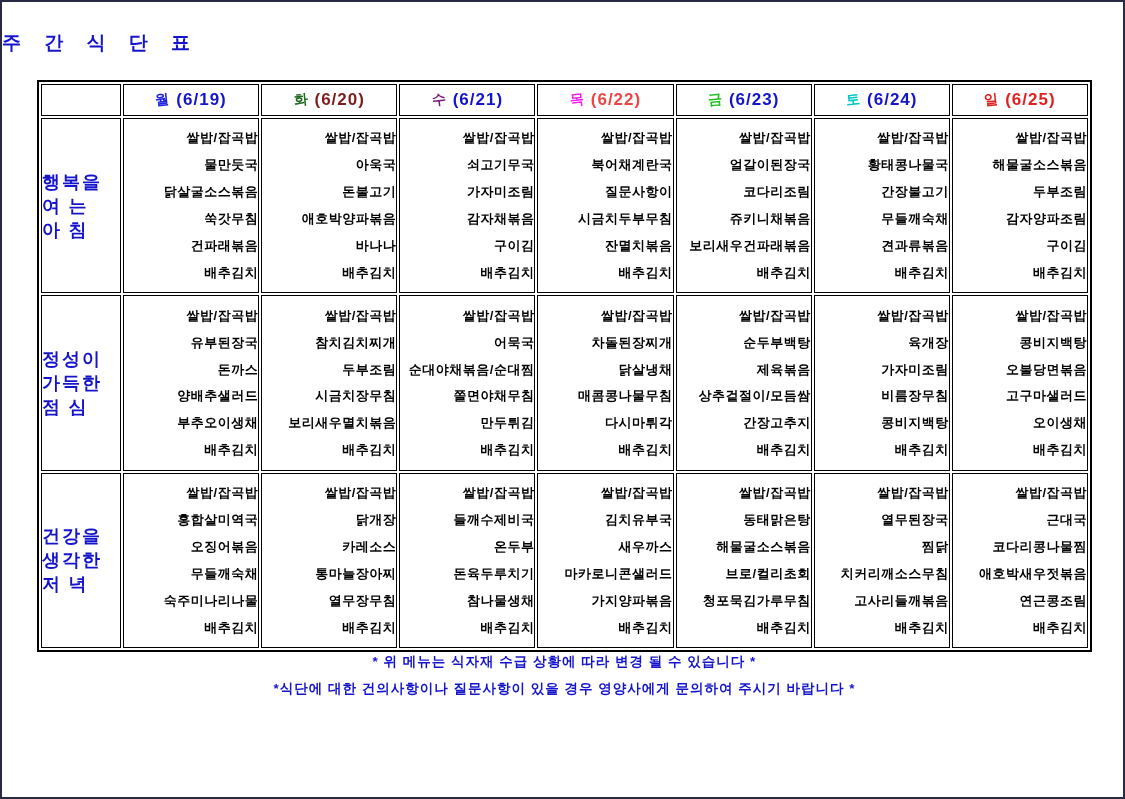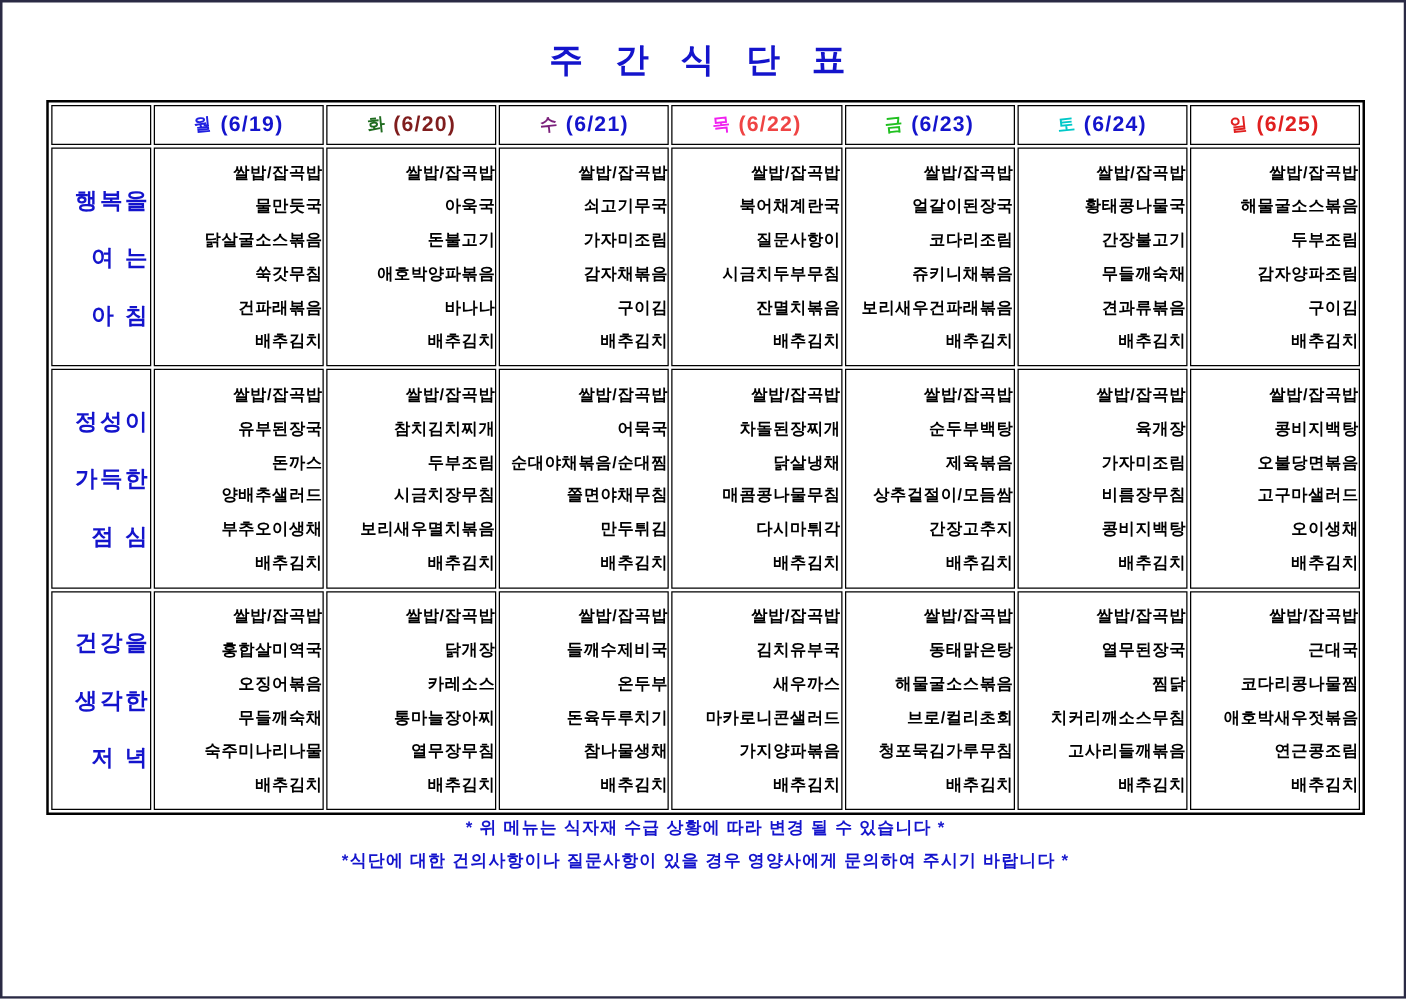--- a/index.html
+++ b/index.html
@@ -2,37 +2,37 @@
 <html><head>
 <meta charset="utf-8">
 <style>
   html,body{margin:0;padding:0;background:#fff;}
   .page{
     position:relative;width:1125px;height:799px;box-sizing:border-box;
     background:#ffffff;border:2px solid #2a2a44;
     font-family:"Liberation Sans", sans-serif;overflow:hidden;
   }
   .title{
-    position:absolute;top:28px;left:0;width:100%;text-align:center;
-    font-size:27px;font-weight:bold;letter-spacing:9px;color:#1414cc;
+    position:absolute;top:28px;left:0;width:100%;text-align:left;
+    font-size:19px;font-weight:bold;letter-spacing:9px;color:#1414cc;
   }
   table.menu-table{
     position:absolute;left:35px;top:78px;width:1055px;height:572px;
     border-collapse:separate;border-spacing:2px;
     border:2px solid #000;background:#fff;table-layout:fixed;
   }
   table.menu-table td{border:1px solid #000;padding:0;background:#fff;vertical-align:middle;}
   td.corner{width:78px;}
   tr.header-row td{height:30px;}
   .day-head{display:flex;align-items:center;justify-content:center;gap:7px;}
   .day-glyph{font-size:14px;font-weight:bold;transform:rotate(-6deg);}
   .day-date{font-size:17px;font-weight:bold;letter-spacing:1px;}
   .label-wrap{
-    display:flex;flex-direction:column;align-items:flex-end;justify-content:center;
-    gap:22px;height:100%;
+    display:flex;flex-direction:column;align-items:flex-start;justify-content:center;
+    height:100%;font-family:Liberation Serif, serif;
   }
   .row-label-line{font-size:18px;font-weight:bold;letter-spacing:2px;color:#1414cc;white-space:nowrap;}
   .menu-wrap{
     display:flex;flex-direction:column;align-items:flex-end;justify-content:space-around;
     height:100%;padding:6px 0;box-sizing:border-box;
   }
   .menu-item{font-size:13px;font-weight:bold;color:#000;letter-spacing:0.5px;white-space:nowrap;}
   .footer{position:absolute;top:651px;left:0;width:1125px;text-align:center;color:#1414cc;}
   .footer-line{font-size:13.5px;font-weight:bold;letter-spacing:1px;margin-bottom:9px;}
 </style>

